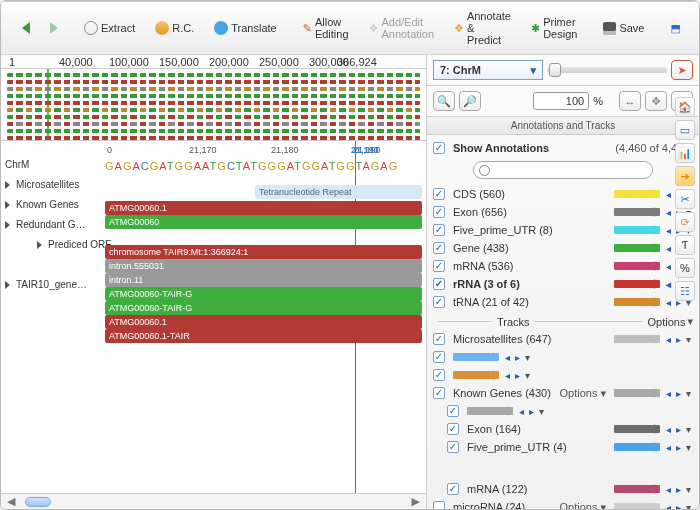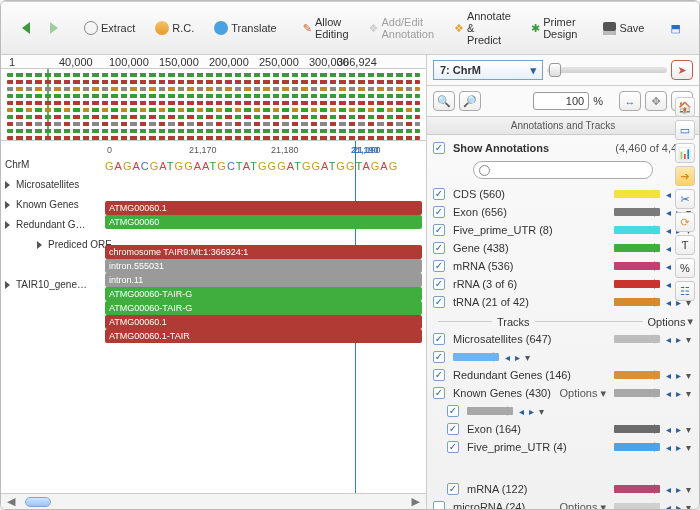--- a/index.html
+++ b/index.html
@@ -138,20 +138,21 @@
           <div style="position: absolute; top: 4px; font-size: 9px; color: rgb(85, 85, 85); left: 270px;">21,180</div>
           <div style="position: absolute; top: 4px; font-size: 9px; color: rgb(85, 85, 85); left: 352px;">21,190</div>
           <div style="position: absolute; top: 4px; left: 350px; font-size: 9px; color: rgb(46, 123, 209); font-weight: bold;">21,190</div>
           <div style="position: absolute; left: 104px; top: 18px; font-family: monospace; font-size: 12px; letter-spacing: 1px; white-space: nowrap;"><span style="color: rgb(199, 154, 32);">G</span><span style="color: rgb(208, 64, 64);">A</span><span style="color: rgb(199, 154, 32);">G</span><span style="color: rgb(208, 64, 64);">A</span><span style="color: rgb(58, 111, 208);">C</span><span style="color: rgb(199, 154, 32);">G</span><span style="color: rgb(208, 64, 64);">A</span><span style="color: rgb(48, 160, 64);">T</span><span style="color: rgb(199, 154, 32);">G</span><span style="color: rgb(199, 154, 32);">G</span><span style="color: rgb(208, 64, 64);">A</span><span style="color: rgb(208, 64, 64);">A</span><span style="color: rgb(48, 160, 64);">T</span><span style="color: rgb(199, 154, 32);">G</span><span style="color: rgb(58, 111, 208);">C</span><span style="color: rgb(48, 160, 64);">T</span><span style="color: rgb(208, 64, 64);">A</span><span style="color: rgb(48, 160, 64);">T</span><span style="color: rgb(199, 154, 32);">G</span><span style="color: rgb(199, 154, 32);">G</span><span style="color: rgb(199, 154, 32);">G</span><span style="color: rgb(208, 64, 64);">A</span><span style="color: rgb(48, 160, 64);">T</span><span style="color: rgb(199, 154, 32);">G</span><span style="color: rgb(199, 154, 32);">G</span><span style="color: rgb(208, 64, 64);">A</span><span style="color: rgb(48, 160, 64);">T</span><span style="color: rgb(199, 154, 32);">G</span><span style="color: rgb(199, 154, 32);">G</span><span style="color: rgb(48, 160, 64);">T</span><span style="color: rgb(208, 64, 64);">A</span><span style="color: rgb(199, 154, 32);">G</span><span style="color: rgb(208, 64, 64);">A</span><span style="color: rgb(199, 154, 32);">G</span></div>
           <div class="trackLbl" style="top: 18px;">ChrM</div>
           <div class="trackLbl" style="top: 38px;"><span class="tri"></span>Microsatellites</div>
           <div class="trackLbl" style="top: 58px;"><span class="tri"></span>Known Genes</div>
           <div class="trackLbl" style="top: 78px;"><span class="tri"></span>Redundant G…</div>
           <div class="trackLbl" style="top: 98px; padding-left: 32px;"><span class="tri"></span>Prediced ORF</div>
           <div class="trackLbl" style="top: 138px;"><span class="tri"></span>TAIR10_gene…</div>
+          <div class="seqRow" style="top: 44px; background: rgb(217, 233, 244); color: rgb(75, 107, 132); left: 254px; right: 4px;">Tetranucleotide Repeat</div>
           <div class="seqRow" style="top: 60px; background: rgb(178, 58, 52); color: rgb(255, 255, 255); left: 104px; right: 4px;">ATMG00060.1</div>
           <div class="seqRow" style="top: 74px; background: rgb(63, 174, 63); color: rgb(255, 255, 255); left: 104px; right: 4px;">ATMG00060</div>
           <div class="seqRow" style="top: 104px; background: rgb(178, 58, 52); color: rgb(255, 255, 255); left: 104px; right: 4px;">chromosome TAIR9:Mt:1:366924:1</div>
           <div class="seqRow" style="top: 118px; background: rgb(154, 154, 154); color: rgb(255, 255, 255); left: 104px; right: 4px;">intron.555031</div>
           <div class="seqRow" style="top: 132px; background: rgb(154, 154, 154); color: rgb(255, 255, 255); left: 104px; right: 4px;">intron.11</div>
           <div class="seqRow" style="top: 146px; background: rgb(63, 174, 63); color: rgb(255, 255, 255); left: 104px; right: 4px;">ATMG00060-TAIR-G</div>
           <div class="seqRow" style="top: 160px; background: rgb(63, 174, 63); color: rgb(255, 255, 255); left: 104px; right: 4px;">ATMG00060-TAIR-G</div>
           <div class="seqRow" style="top: 174px; background: rgb(178, 58, 52); color: rgb(255, 255, 255); left: 104px; right: 4px;">ATMG00060.1</div>
           <div class="seqRow" style="top: 188px; background: rgb(178, 58, 52); color: rgb(255, 255, 255); left: 104px; right: 4px;">ATMG00060.1-TAIR</div>
         </div>
@@ -251,21 +252,21 @@
             <div class="annRow" style="padding-left:0px;">
               <span class="chk on"></span>
               <span class="lbl">mRNA (536)</span>
               <span class="swatch" style="background:#c54072;color:#c54072"></span>
               <span class="arrows">
                 <span class="sm">◂</span>
                 <span class="sm">▸</span>
                 <span class="sm" style="color:#555">▾</span>
               </span>
             </div>
-            <div class="annRow" style="padding-left:0px;">
+            <div class="annRow" style="padding-left:0px;font-weight:bold;">
               <span class="chk on"></span>
               <span class="lbl">rRNA (3 of 6)</span>
               <span class="swatch" style="background:#c9352e;color:#c9352e"></span>
               <span class="arrows">
                 <span class="sm">◂</span>
                 <span class="sm">▸</span>
                 <span class="sm" style="color:#555">▾</span>
               </span>
             </div>
             <div class="annRow" style="padding-left:0px;">
@@ -301,21 +302,20 @@
               <span class="chk on"></span>
               <span class="swatch" style="background:#6fb4f0;color:#6fb4f0"></span>
               <span class="arrows">
                 <span class="sm">◂</span>
                 <span class="sm">▸</span>
                 <span class="sm" style="color:#555">▾</span>
               </span>
             </div>
             <div class="annRow">
               <span class="chk on"></span>
-              <span class="lbl">Redundant Genes (146)</span>
               <span class="swatch" style="background:#d8903a;color:#d8903a"></span>
               <span class="arrows">
                 <span class="sm">◂</span>
                 <span class="sm">▸</span>
                 <span class="sm" style="color:#555">▾</span>
               </span>
             </div>
             <div class="annRow">
               <span class="chk on"></span>
               <span class="lbl">Known Genes (430)</span>

